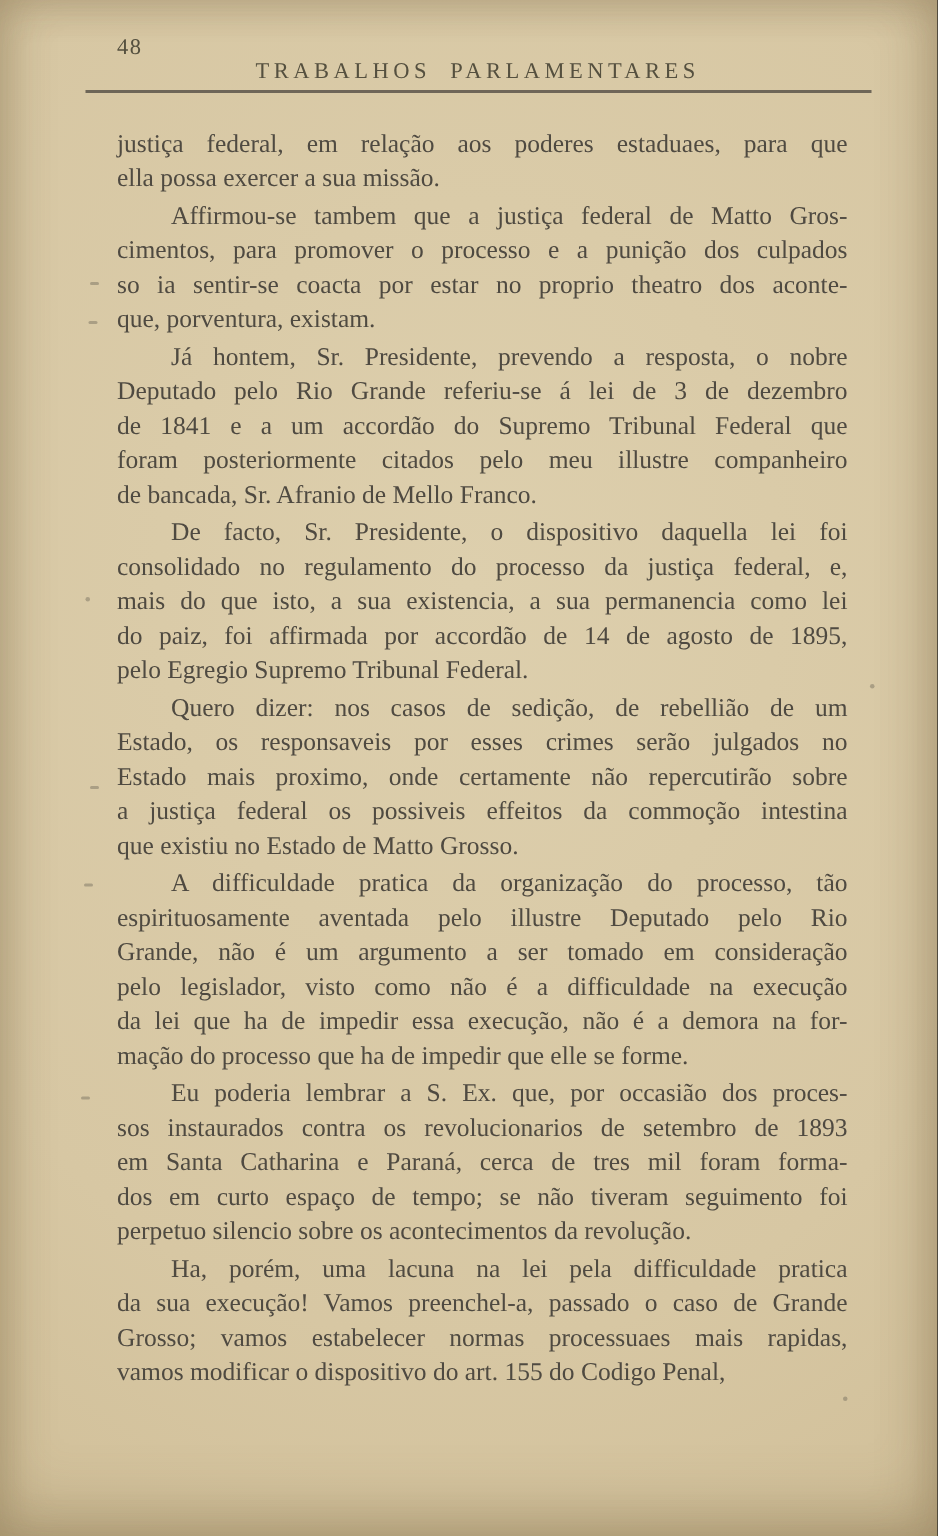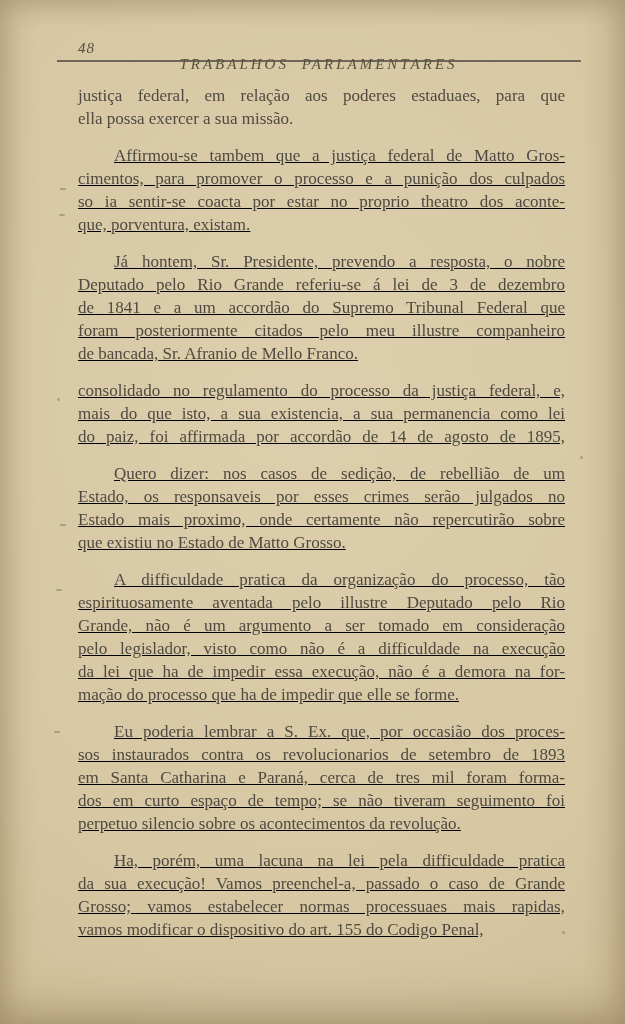--- a/index.html
+++ b/index.html
@@ -18,25 +18,24 @@
         #ddcfad 0%, #d7c7a3 55%, #cfbd96 88%, #c4b189 100%);
     box-shadow:
       inset 0 -22px 38px rgba(110, 90, 55, 0.22),
       inset -14px 0 30px rgba(110, 90, 55, 0.16),
       inset 10px 0 26px rgba(110, 90, 55, 0.14),
       inset 0 8px 20px rgba(110, 90, 55, 0.10);
     font-family: "Liberation Serif", serif;
   }
   .running-header {
     position: absolute;
-    top: 40px;
+    top: 24px;
     left: 58px;
     right: 46px;
     height: 20px;
-    font-style: italic;
   }
   .page-number {
     position: absolute;
     left: 20px;
     top: 0;
     font-size: 15px;
     letter-spacing: 1px;
     color: #55503f;
   }
   .header-title {
@@ -60,21 +59,21 @@
     background: #5c554a;
     opacity: 0.85;
   }
   .text-block {
     position: absolute;
     top: 84px;
     left: 78px;
     width: 487px;
   }
   .paragraph { margin: 0; }
-  .paragraph + .paragraph { margin-top: 14px; text-decoration: underline; }
+  .paragraph + .paragraph { margin-top: 2px; }
   .line {
     font-size: 17px;
     line-height: 23px;
     color: #4f4a41;
     text-align: justify;
     text-align-last: justify;
     white-space: normal;
     text-rendering: optimizeLegibility;
   }
   .line.indent { text-indent: 36px; }
@@ -113,28 +112,31 @@
         <div class="line last">que, porventura, existam.</div>
       </div>
       <div class="paragraph">
         <div class="line indent">Já hontem, Sr. Presidente, prevendo a resposta, o nobre</div>
         <div class="line">Deputado pelo Rio Grande referiu-se á lei de 3 de dezembro</div>
         <div class="line">de 1841 e a um accordão do Supremo Tribunal Federal que</div>
         <div class="line">foram posteriormente citados pelo meu illustre companheiro</div>
         <div class="line last">de bancada, Sr. Afranio de Mello Franco.</div>
       </div>
       <div class="paragraph">
+        <div class="line indent">De facto, Sr. Presidente, o dispositivo daquella lei foi</div>
         <div class="line">consolidado no regulamento do processo da justiça federal, e,</div>
         <div class="line">mais do que isto, a sua existencia, a sua permanencia como lei</div>
         <div class="line">do paiz, foi affirmada por accordão de 14 de agosto de 1895,</div>
+        <div class="line last">pelo Egregio Supremo Tribunal Federal.</div>
       </div>
       <div class="paragraph">
         <div class="line indent">Quero dizer: nos casos de sedição, de rebellião de um</div>
         <div class="line">Estado, os responsaveis por esses crimes serão julgados no</div>
         <div class="line">Estado mais proximo, onde certamente não repercutirão sobre</div>
+        <div class="line">a justiça federal os possiveis effeitos da commoção intestina</div>
         <div class="line last">que existiu no Estado de Matto Grosso.</div>
       </div>
       <div class="paragraph">
         <div class="line indent">A difficuldade pratica da organização do processo, tão</div>
         <div class="line">espirituosamente aventada pelo illustre Deputado pelo Rio</div>
         <div class="line">Grande, não é um argumento a ser tomado em consideração</div>
         <div class="line">pelo legislador, visto como não é a difficuldade na execução</div>
         <div class="line">da lei que ha de impedir essa execução, não é a demora na for-</div>
         <div class="line last">mação do processo que ha de impedir que elle se forme.</div>
       </div>

